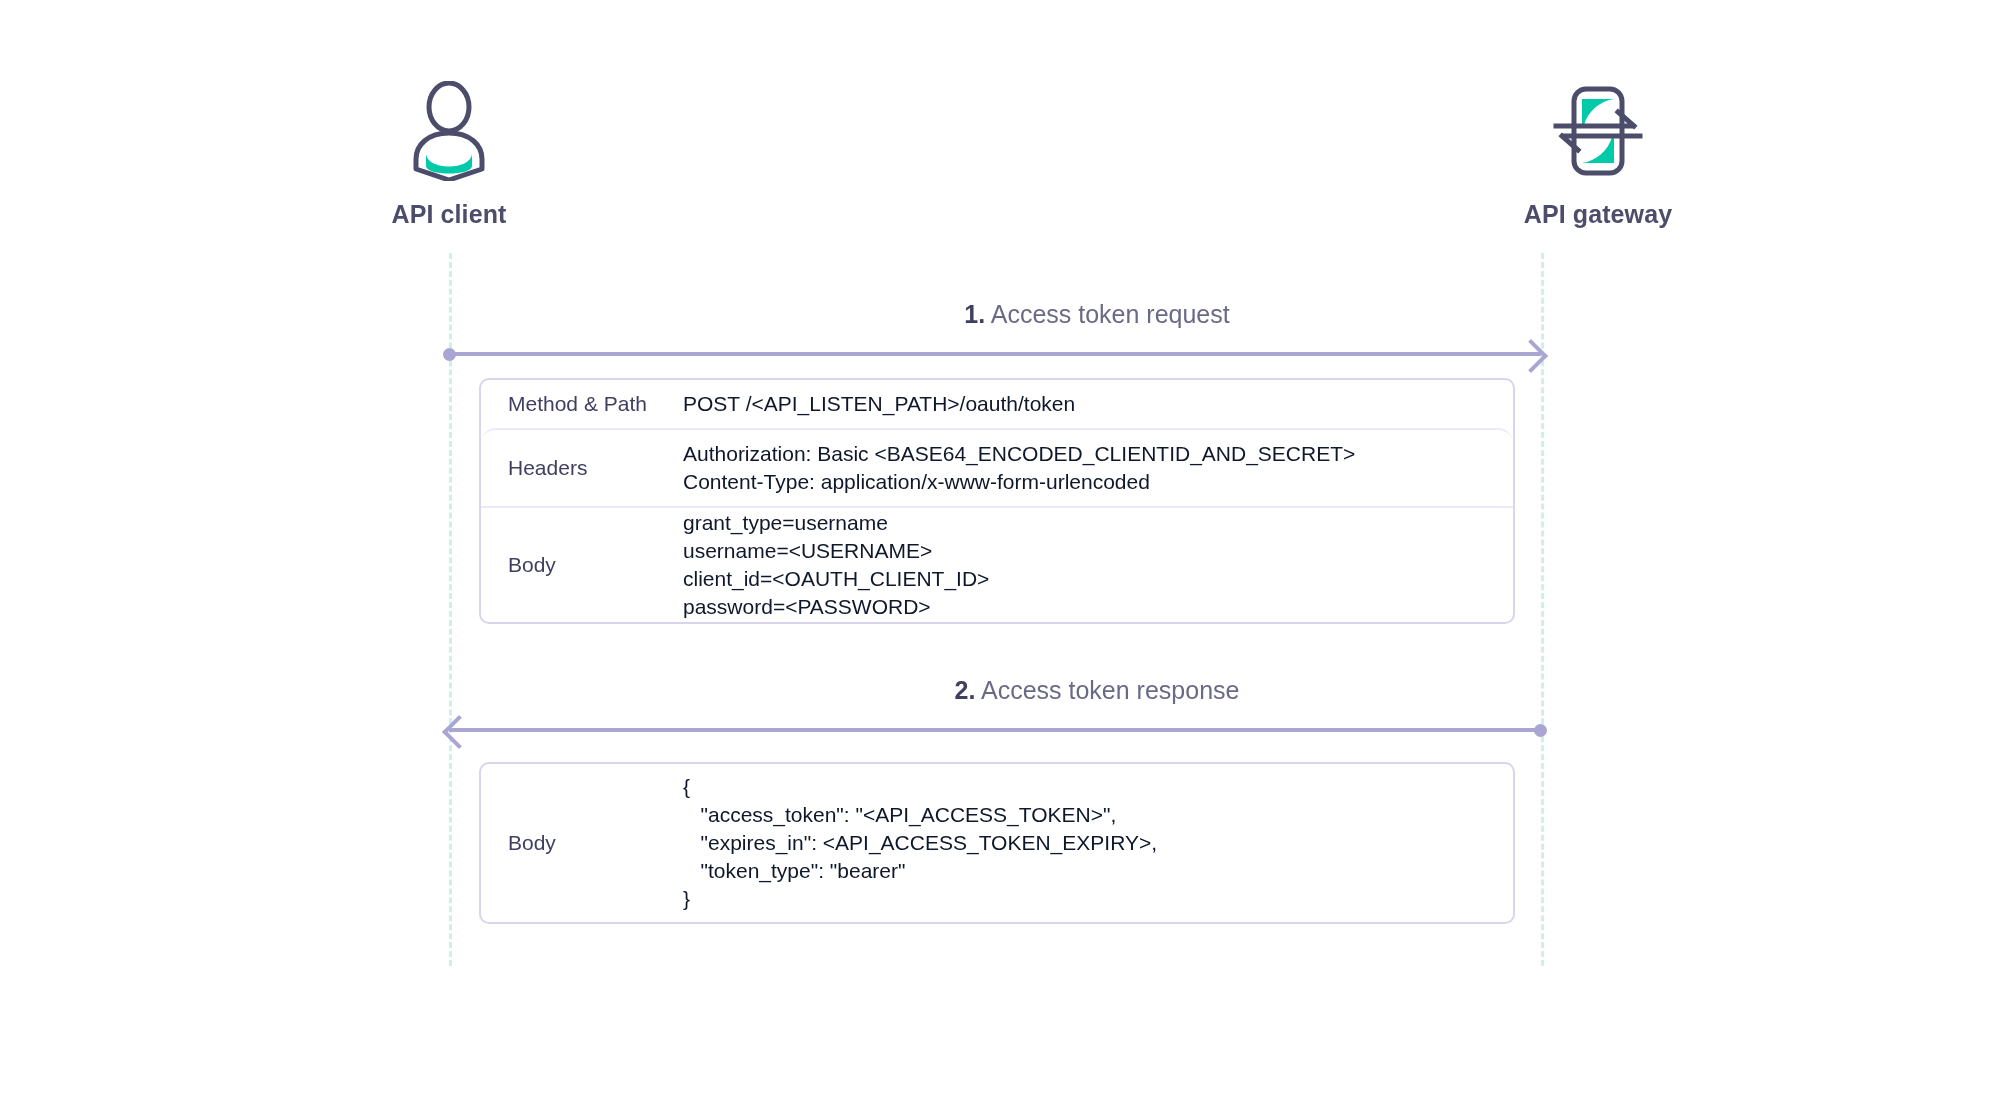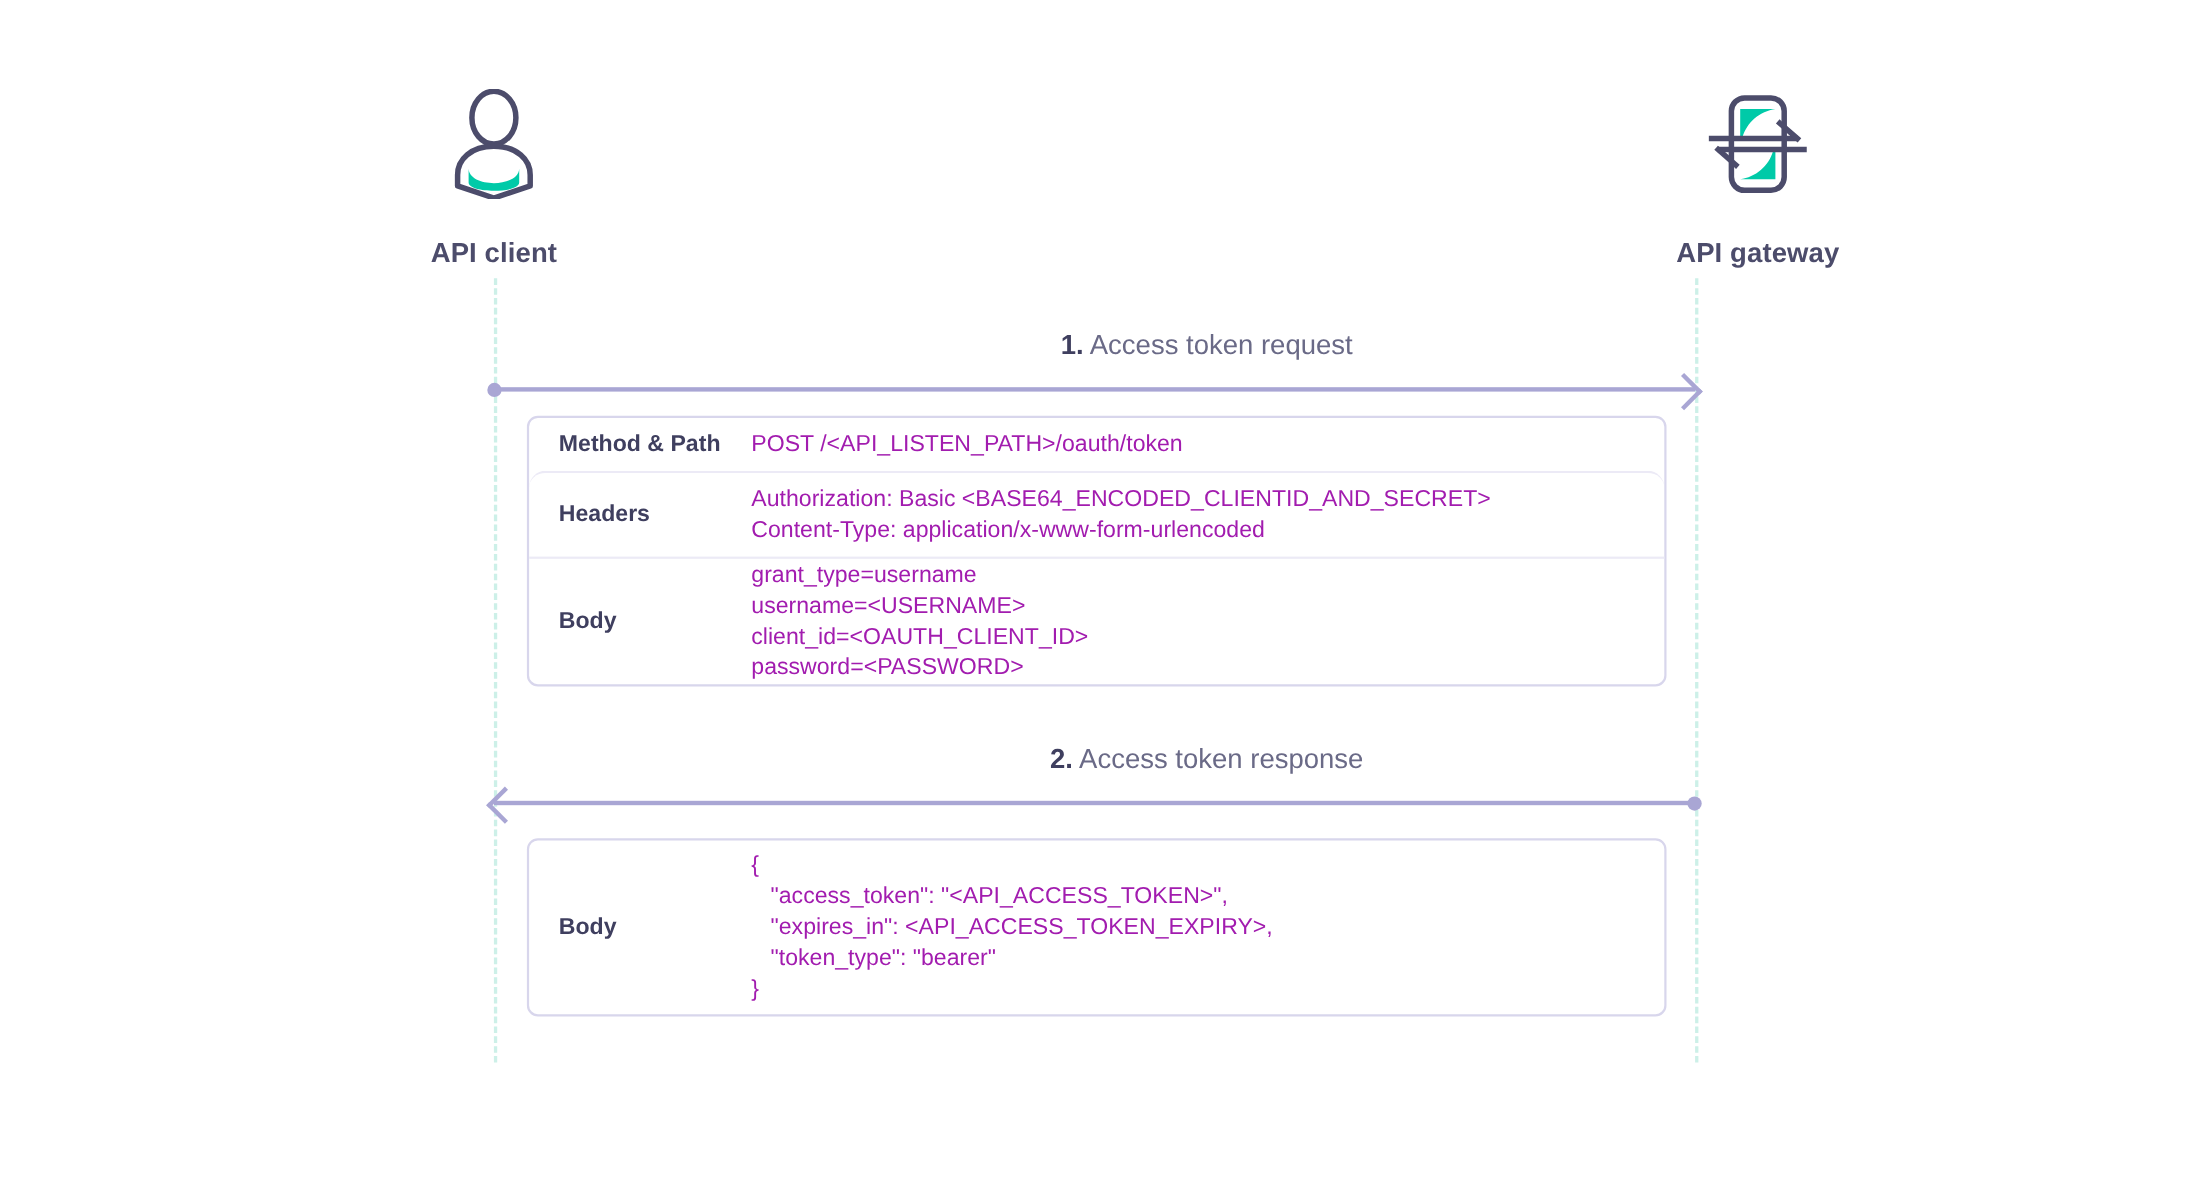--- a/index.html
+++ b/index.html
@@ -26,21 +26,21 @@
     width: 300px;
     text-align: center;
   }
   .actor-icon {
     height: 105px;
     display: flex;
     align-items: center;
     justify-content: center;
   }
   .actor-label {
-    margin-top: 33px;
+    margin-top: 17px;
     font-size: 25px;
     font-weight: bold;
     color: #4c4c6b;
     letter-spacing: 0.1px;
   }
   #actor-client  { left: 299px;  top: 78px; }
   #actor-gateway { left: 1448px; top: 78px; }
 
   
   .lifeline {
@@ -132,27 +132,27 @@
     border-top: 2px solid #eceaf6;
   }
   .detail-row:first-child {
     border-top: none;
   }
   .detail-row .row-label {
     flex: 0 0 202px;
     padding-left: 27px;
     box-sizing: border-box;
     font-size: 21px;
-    font-weight: bold;
+    font-weight: normal;
     color: #3f3f5f;
   }
   .detail-row .row-value {
     flex: 1 1 auto;
     font-size: 21px;
-    color: #a21caf;
+    color: #0f172a;
     line-height: 28px;
     padding-right: 27px;
   }
   .detail-row .row-value div {
     white-space: pre;
   }
 
   .row-h1 { height: 48px; }
   .row-h2 { height: 76px; border-radius: 15px; }
   .row-h4 { height: 114px; }

